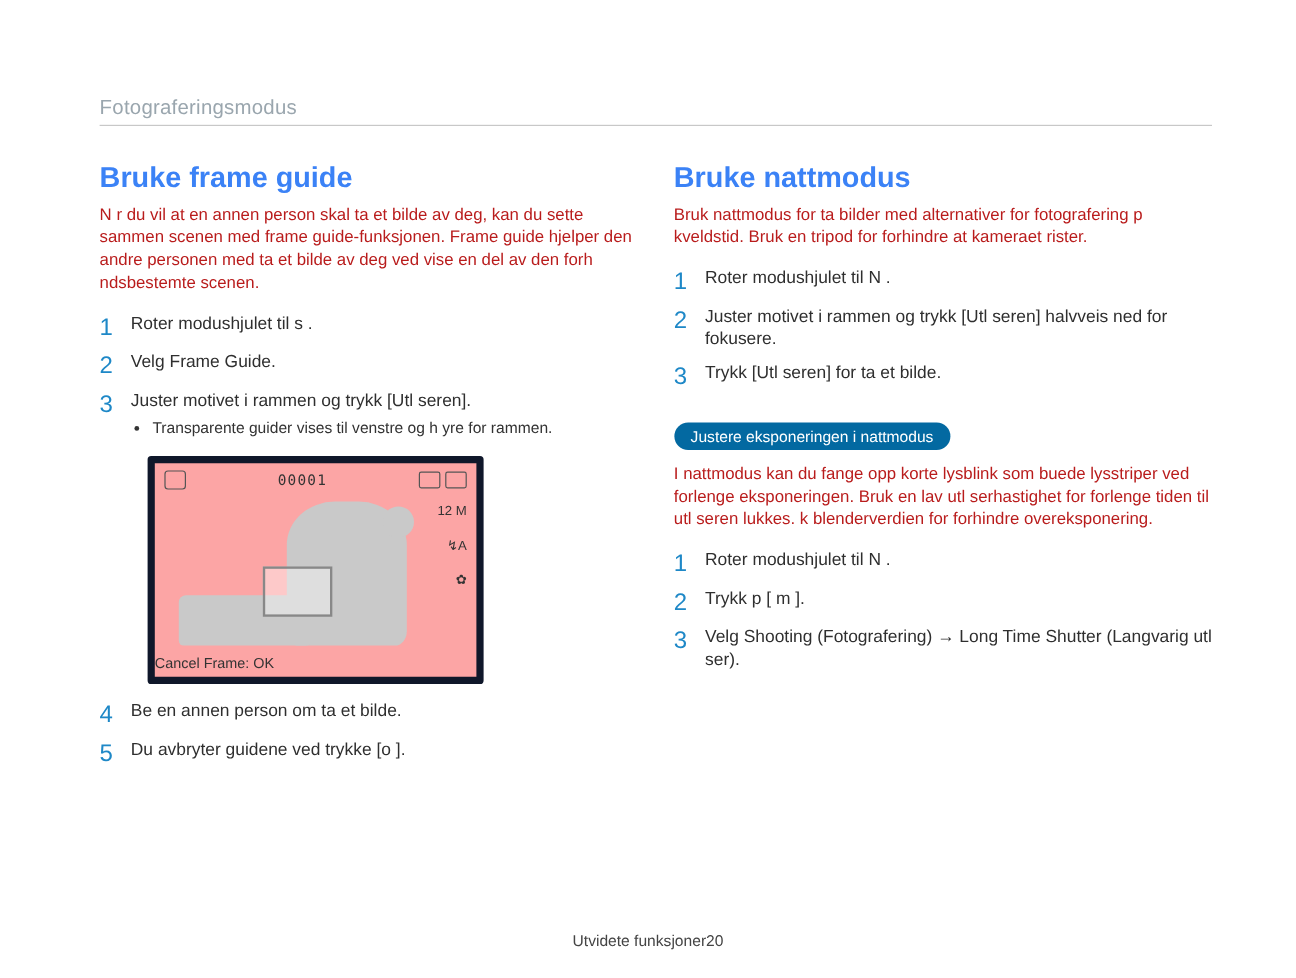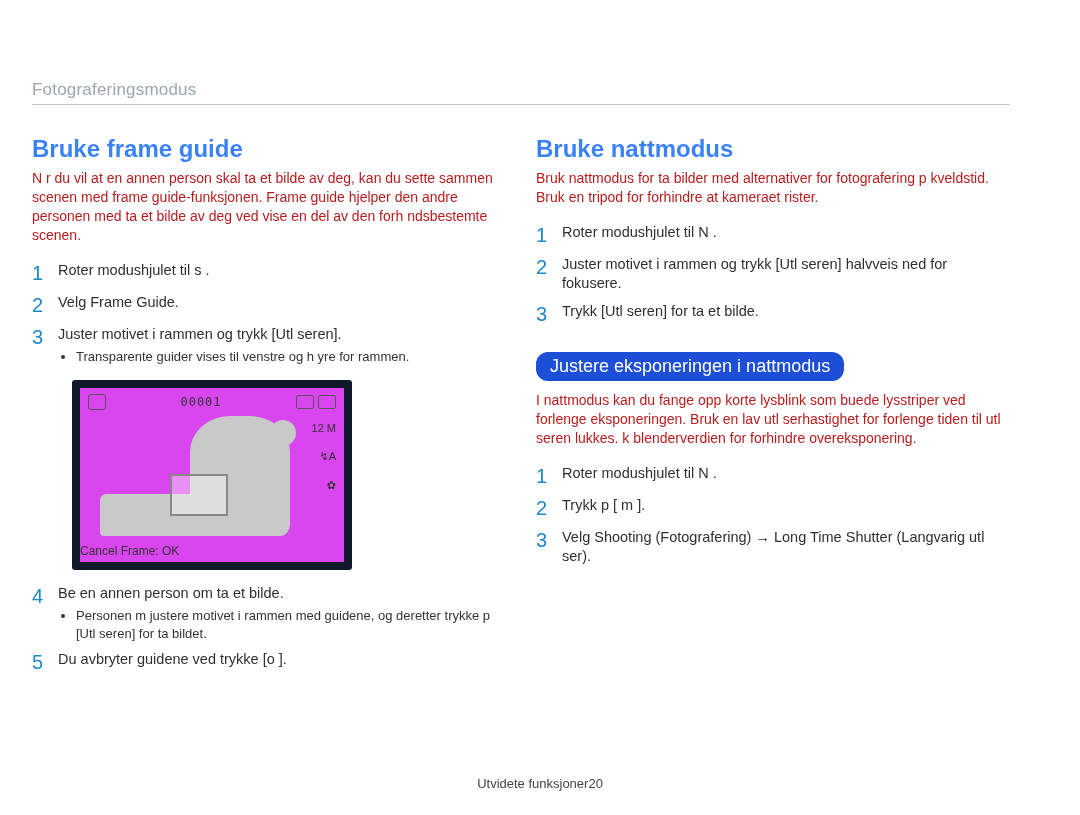--- a/index.html
+++ b/index.html
@@ -8,21 +8,21 @@
     width: 1080px;
     height: 815px;
     background: #ffffff;
     font-family: Arial, Helvetica, sans-serif;
     color: #333333;
   }
   .page {
     box-sizing: border-box;
     width: 1080px;
     height: 815px;
-    padding: 80px 70px 0 32px;
+    padding: 80px 70px 0 83px;
     position: relative;
     border-radius: 30px;
   }
   .breadcrumb {
     color: #9aa6ae;
     font-size: 17px;
     letter-spacing: 0.2px;
     padding-bottom: 4px;
   }
   .rule {
@@ -70,32 +70,32 @@
     margin: 4px 0 0 0;
     padding-left: 18px;
   }
   ul.sub li {
     font-size: 13px;
     color: #333;
     line-height: 1.35;
   }
   .pill {
     display: inline-block;
-    background: #1d4ed8;
+    background: #0369a1;
     color: #ffffff;
-    font-size: 18px;
+    font-size: 13px;
     padding: 4px 14px;
     border-radius: 12px;
     margin: 18px 0 6px 0;
   }
   .lcd {
     width: 280px;
     margin: 14px 0 14px 40px;
-    background: #d946ef;
-    border: 8px solid #0f172a;
+    background: #fca5a5;
+    border: 6px solid #0f172a;
     border-radius: 3px;
     position: relative;
     height: 190px;
     box-sizing: border-box;
   }
   .lcd .topbar {
     display: flex;
     justify-content: space-between;
     align-items: center;
     padding: 6px 8px 0 8px;
@@ -242,23 +242,20 @@
           <div class="camera"></div>
           <div class="focusbox"></div>
         </div>
         <div class="bottombar">Cancel Frame: OK</div>
       </div>
 
       <div class="step">
         <div class="step-num">4</div>
         <div class="step-body">
           <span>Be en annen person om   ta et bilde.</span>
-          <ul class="sub">
-            <li>Personen m  justere motivet i rammen med guidene, og deretter trykke p  [Utl seren] for   ta bildet.</li>
-          </ul>
         </div>
       </div>
       <div class="step">
         <div class="step-num">5</div>
         <div class="step-body">Du avbryter guidene ved   trykke [o   ].</div>
       </div>
     </div>
 
     <div class="col">
       <h2 class="section">Bruke nattmodus</h2>

